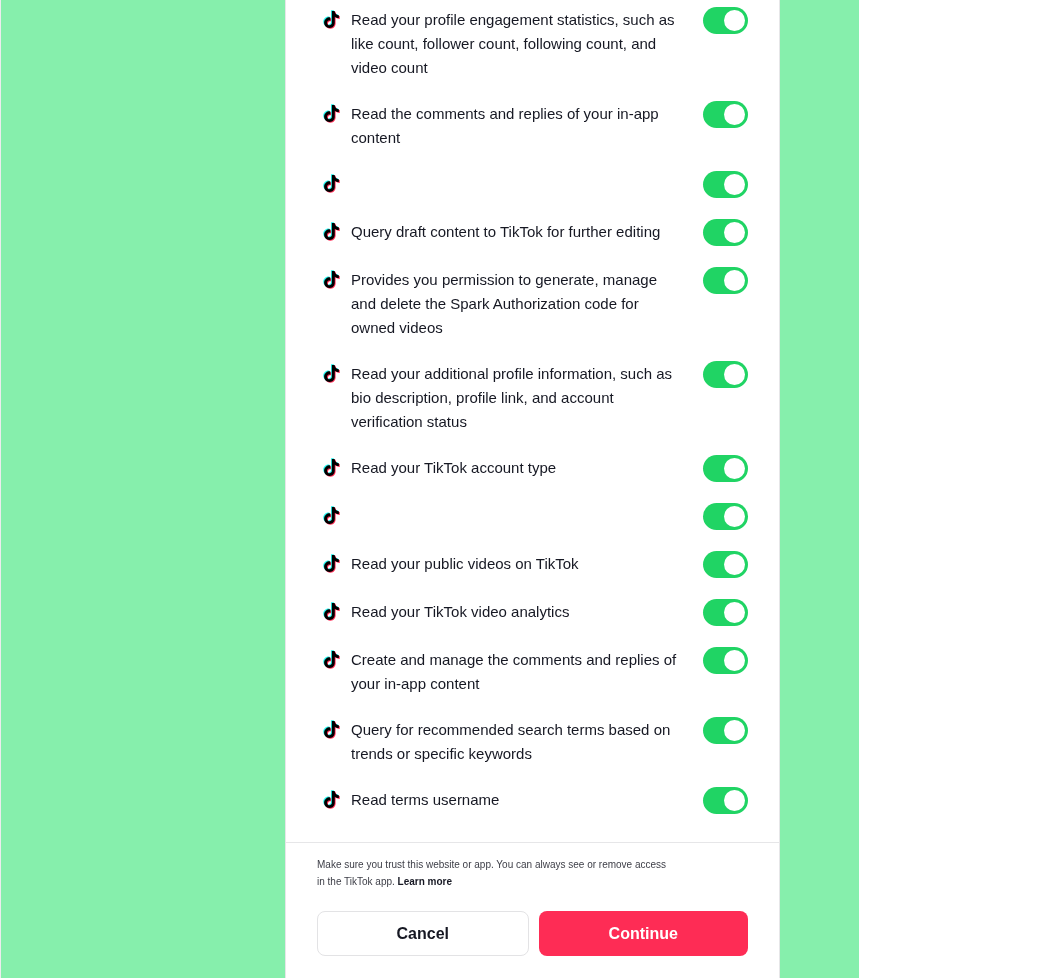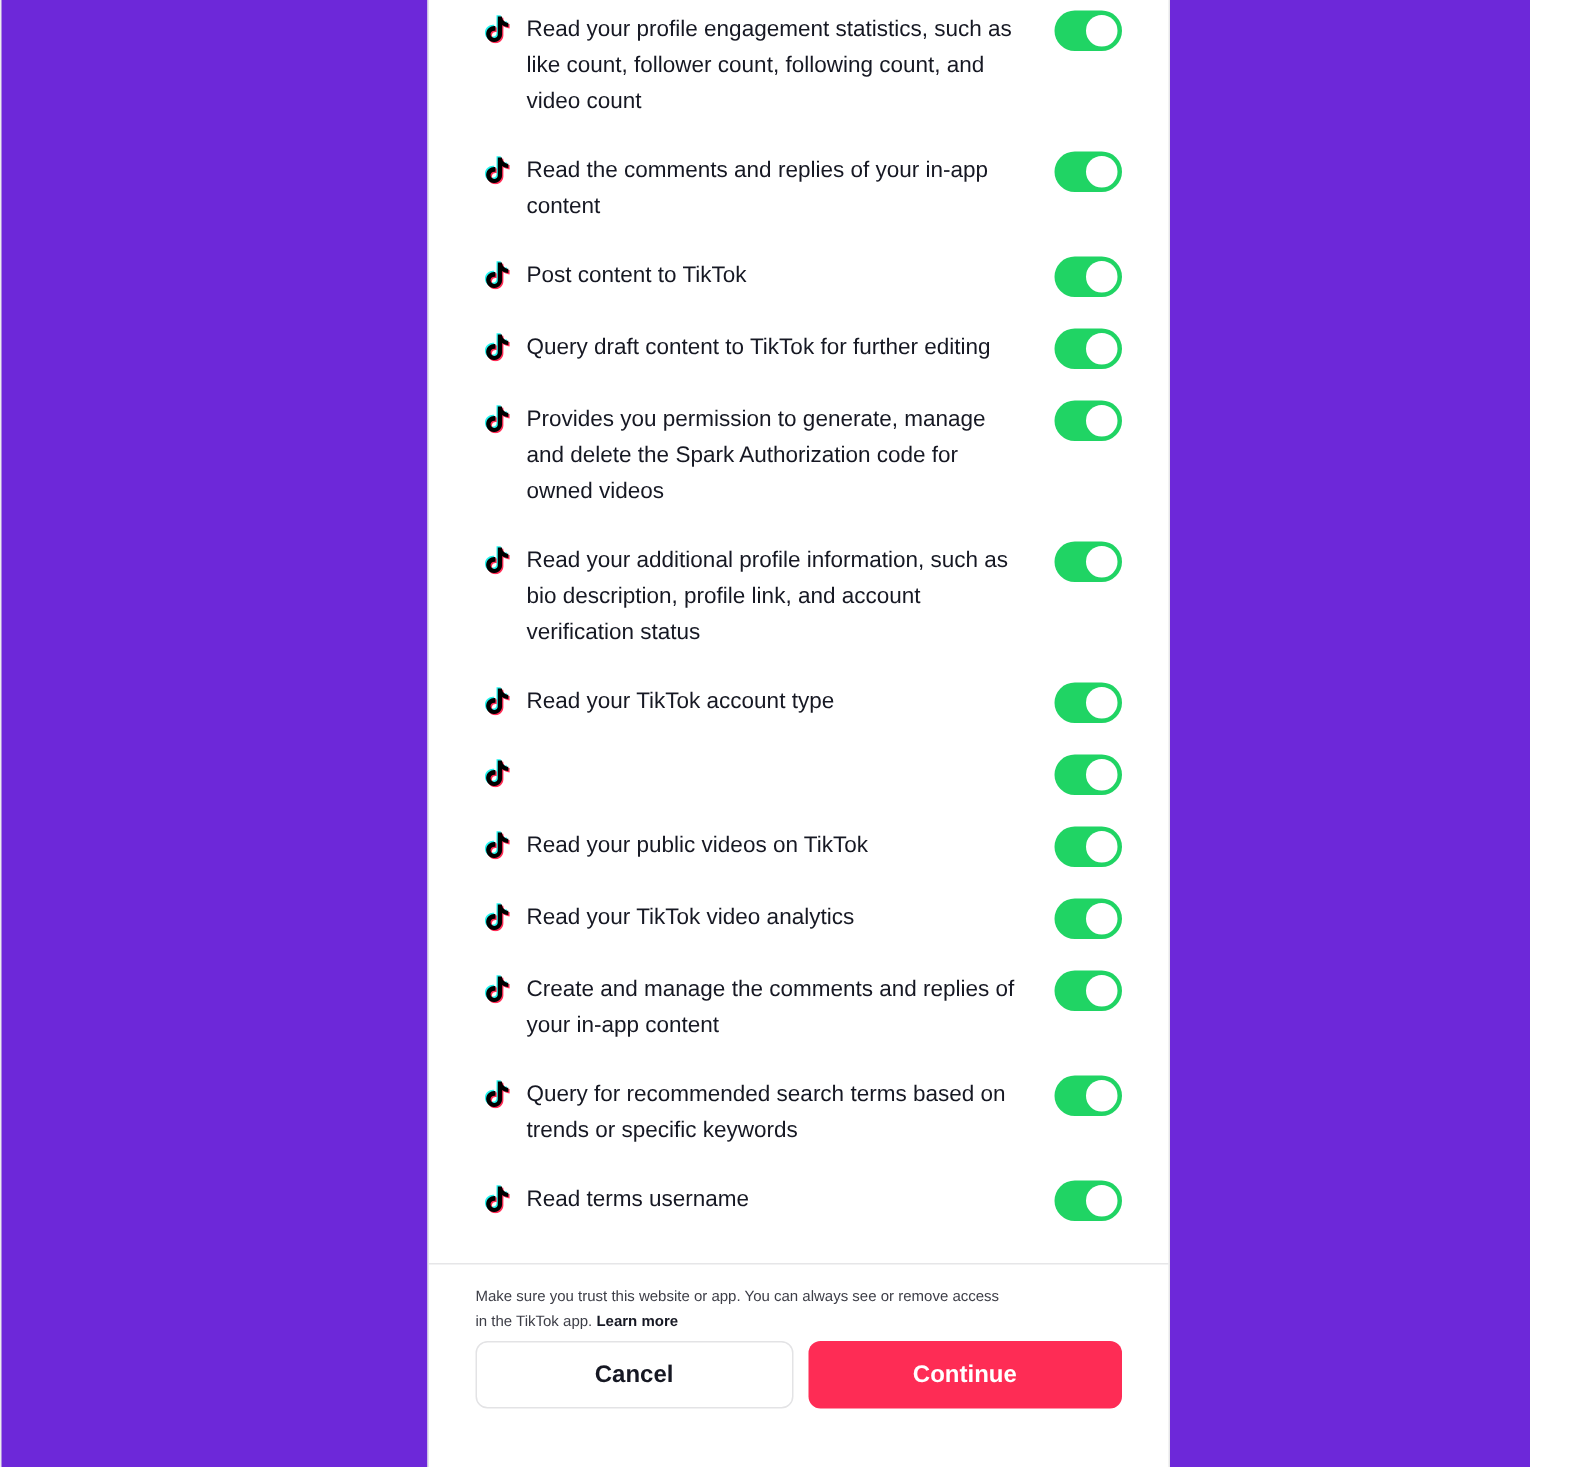--- a/index.html
+++ b/index.html
@@ -3,23 +3,23 @@
 <meta charset="utf-8">
 <style>
   html, body {
     margin: 0;
     padding: 0;
     background: #ffffff;
     font-family: "Liberation Sans", "DejaVu Sans", sans-serif;
   }
   .screen {
     position: relative;
-    width: 1020px;
+    width: 859px;
     height: 978px;
-    background: #6d28d9;
+    background: #86efac;
     overflow: hidden;
     border-left: 1px solid #ececee;
     box-sizing: border-box;
   }
   .panel {
     position: absolute;
     left: 284px;
     top: 0;
     width: 495px;
     height: 978px;
@@ -85,21 +85,21 @@
     font-size: 10px;
     line-height: 17px;
     color: #3d3e47;
   }
   .learn-more {
     font-weight: 700;
     color: #161823;
     cursor: pointer;
   }
   .btn-row {
-    margin-top: 4px;
+    margin-top: 21px;
     display: flex;
     gap: 10px;
   }
   .btn {
     flex: 1;
     height: 45px;
     border-radius: 8px;
     font-family: inherit;
     font-size: 16px;
     font-weight: 600;
@@ -162,21 +162,20 @@
   <div class="perm-item">
     <svg class="note-icon" viewBox="0 0 24 24" aria-hidden="true">
       <g transform="translate(-1.2,-1.2)">
         <path style="fill:var(--brand-cyan,#25F4EE)" d="M12.525.02c1.31-.02 2.61-.01 3.91-.02.08 1.53.63 3.09 1.75 4.17 1.12 1.11 2.7 1.62 4.24 1.79v4.03c-1.44-.05-2.89-.35-4.2-.97-.57-.26-1.1-.59-1.62-.93-.01 2.92.01 5.84-.02 8.75-.08 1.4-.54 2.79-1.35 3.94-1.31 1.92-3.58 3.17-5.91 3.21-1.43.08-2.86-.31-4.08-1.03-2.02-1.19-3.44-3.37-3.65-5.71-.02-.5-.03-1-.01-1.49.18-1.9 1.12-3.72 2.58-4.96 1.66-1.44 3.98-2.13 6.15-1.72.02 1.48-.04 2.96-.04 4.44-.99-.32-2.15-.23-3.02.37-.63.41-1.11 1.04-1.36 1.75-.21.51-.15 1.07-.14 1.61.24 1.64 1.82 3.02 3.5 2.87 1.12-.01 2.19-.66 2.77-1.61.19-.33.4-.67.41-1.06.1-1.79.06-3.57.07-5.36.01-4.03-.01-8.05.02-12.07z"></path>
       </g>
       <g transform="translate(1.2,1.2)">
         <path style="fill:var(--brand-red,#FE2C55)" d="M12.525.02c1.31-.02 2.61-.01 3.91-.02.08 1.53.63 3.09 1.75 4.17 1.12 1.11 2.7 1.62 4.24 1.79v4.03c-1.44-.05-2.89-.35-4.2-.97-.57-.26-1.1-.59-1.62-.93-.01 2.92.01 5.84-.02 8.75-.08 1.4-.54 2.79-1.35 3.94-1.31 1.92-3.58 3.17-5.91 3.21-1.43.08-2.86-.31-4.08-1.03-2.02-1.19-3.44-3.37-3.65-5.71-.02-.5-.03-1-.01-1.49.18-1.9 1.12-3.72 2.58-4.96 1.66-1.44 3.98-2.13 6.15-1.72.02 1.48-.04 2.96-.04 4.44-.99-.32-2.15-.23-3.02.37-.63.41-1.11 1.04-1.36 1.75-.21.51-.15 1.07-.14 1.61.24 1.64 1.82 3.02 3.5 2.87 1.12-.01 2.19-.66 2.77-1.61.19-.33.4-.67.41-1.06.1-1.79.06-3.57.07-5.36.01-4.03-.01-8.05.02-12.07z"></path>
       </g>
       <path fill="#000000" d="M12.525.02c1.31-.02 2.61-.01 3.91-.02.08 1.53.63 3.09 1.75 4.17 1.12 1.11 2.7 1.62 4.24 1.79v4.03c-1.44-.05-2.89-.35-4.2-.97-.57-.26-1.1-.59-1.62-.93-.01 2.92.01 5.84-.02 8.75-.08 1.4-.54 2.79-1.35 3.94-1.31 1.92-3.58 3.17-5.91 3.21-1.43.08-2.86-.31-4.08-1.03-2.02-1.19-3.44-3.37-3.65-5.71-.02-.5-.03-1-.01-1.49.18-1.9 1.12-3.72 2.58-4.96 1.66-1.44 3.98-2.13 6.15-1.72.02 1.48-.04 2.96-.04 4.44-.99-.32-2.15-.23-3.02.37-.63.41-1.11 1.04-1.36 1.75-.21.51-.15 1.07-.14 1.61.24 1.64 1.82 3.02 3.5 2.87 1.12-.01 2.19-.66 2.77-1.61.19-.33.4-.67.41-1.06.1-1.79.06-3.57.07-5.36.01-4.03-.01-8.05.02-12.07z"></path>
     </svg>
-    <div class="perm-label">Post content to TikTok</div>
     <div class="toggle on">
       <div class="knob"></div>
     </div>
   </div>
 
   <div class="perm-item">
     <svg class="note-icon" viewBox="0 0 24 24" aria-hidden="true">
       <g transform="translate(-1.2,-1.2)">
         <path style="fill:var(--brand-cyan,#25F4EE)" d="M12.525.02c1.31-.02 2.61-.01 3.91-.02.08 1.53.63 3.09 1.75 4.17 1.12 1.11 2.7 1.62 4.24 1.79v4.03c-1.44-.05-2.89-.35-4.2-.97-.57-.26-1.1-.59-1.62-.93-.01 2.92.01 5.84-.02 8.75-.08 1.4-.54 2.79-1.35 3.94-1.31 1.92-3.58 3.17-5.91 3.21-1.43.08-2.86-.31-4.08-1.03-2.02-1.19-3.44-3.37-3.65-5.71-.02-.5-.03-1-.01-1.49.18-1.9 1.12-3.72 2.58-4.96 1.66-1.44 3.98-2.13 6.15-1.72.02 1.48-.04 2.96-.04 4.44-.99-.32-2.15-.23-3.02.37-.63.41-1.11 1.04-1.36 1.75-.21.51-.15 1.07-.14 1.61.24 1.64 1.82 3.02 3.5 2.87 1.12-.01 2.19-.66 2.77-1.61.19-.33.4-.67.41-1.06.1-1.79.06-3.57.07-5.36.01-4.03-.01-8.05.02-12.07z"></path>
       </g>

